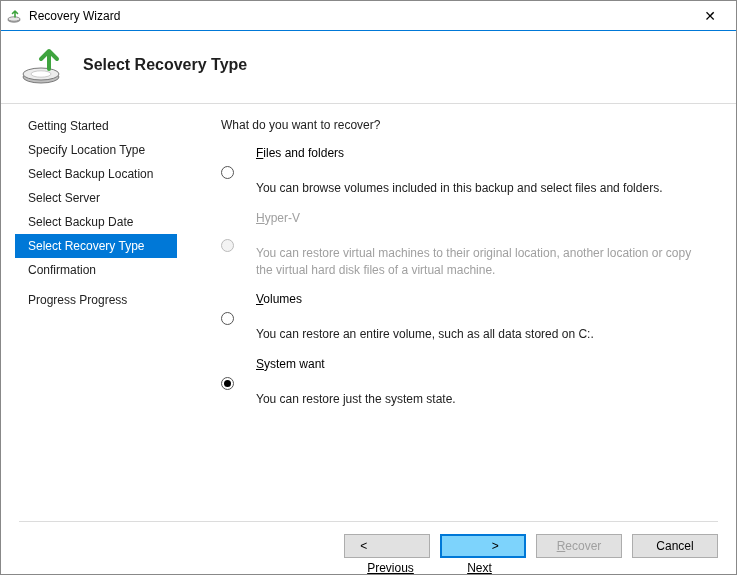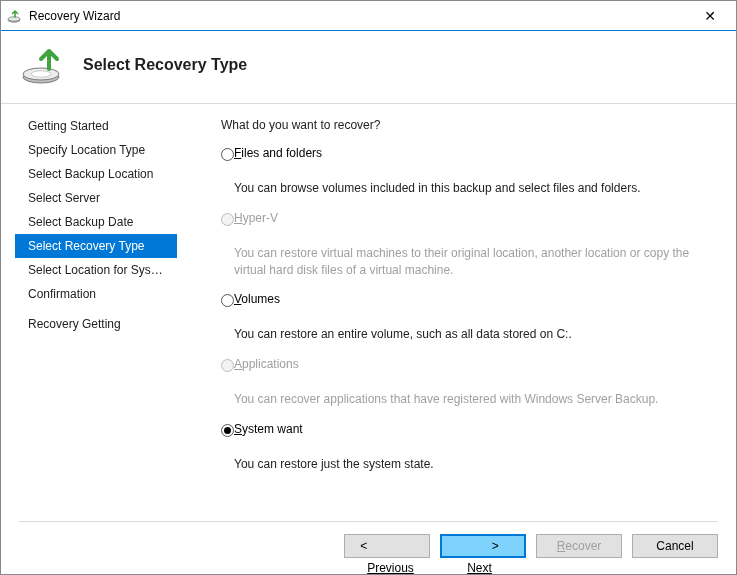--- a/index.html
+++ b/index.html
@@ -98,23 +98,23 @@
     .main {
       flex: 1;
       padding: 14px 32px 10px 30px;
       color: #222;
     }
     .prompt {
       margin-bottom: 14px;
     }
     .option {
       display: flex;
-      align-items: flex-start;
+      align-items: center;
       margin-bottom: 14px;
-      gap: 0;
+      gap: 22px;
     }
     .radio {
       width: 13px;
       height: 13px;
       border: 1px solid #555;
       border-radius: 50%;
       margin-top: 2px;
       flex-shrink: 0;
       position: relative;
       background: #fff;
@@ -214,24 +214,23 @@
   <div class="divider"></div>
 
   <div class="body">
     <div class="sidebar">
       <div class="side-item">Getting Started</div>
       <div class="side-item">Specify Location Type</div>
       <div class="side-item">Select Backup Location</div>
       <div class="side-item">Select Server</div>
       <div class="side-item">Select Backup Date</div>
       <div class="side-item active">Select Recovery Type</div>
-      <div class="side-item">Select Location for Syste...</div>
       <div class="side-item">Confirmation</div>
       <div class="side-gap"></div>
-      <div class="side-item">Recovery Getting</div>
+      <div class="side-item">Progress Progress</div>
     </div>
 
     <div class="main">
       <div class="prompt">What do you want to recover?</div>
 
       <div class="option">
         <span class="radio"></span>
         <div class="opt-text">
           <div class="opt-label underline-first">Files and folders</div>
           <div class="opt-desc">You can browse volumes included in this backup and select files and folders.</div>
@@ -247,27 +246,20 @@
       </div>
 
       <div class="option">
         <span class="radio"></span>
         <div class="opt-text">
           <div class="opt-label underline-first">Volumes</div>
           <div class="opt-desc">You can restore an entire volume, such as all data stored on C:.</div>
         </div>
       </div>
 
-      <div class="option disabled">
-        <span class="radio disabled"></span>
-        <div class="opt-text">
-          <div class="opt-label underline-first">Applications</div>
-          <div class="opt-desc">You can recover applications that have registered with Windows Server Backup.</div>
-        </div>
-      </div>
 
       <div class="option">
         <span class="radio selected"></span>
         <div class="opt-text">
           <div class="opt-label underline-first">System want</div>
           <div class="opt-desc">You can restore just the system state.</div>
         </div>
       </div>
     </div>
   </div>

